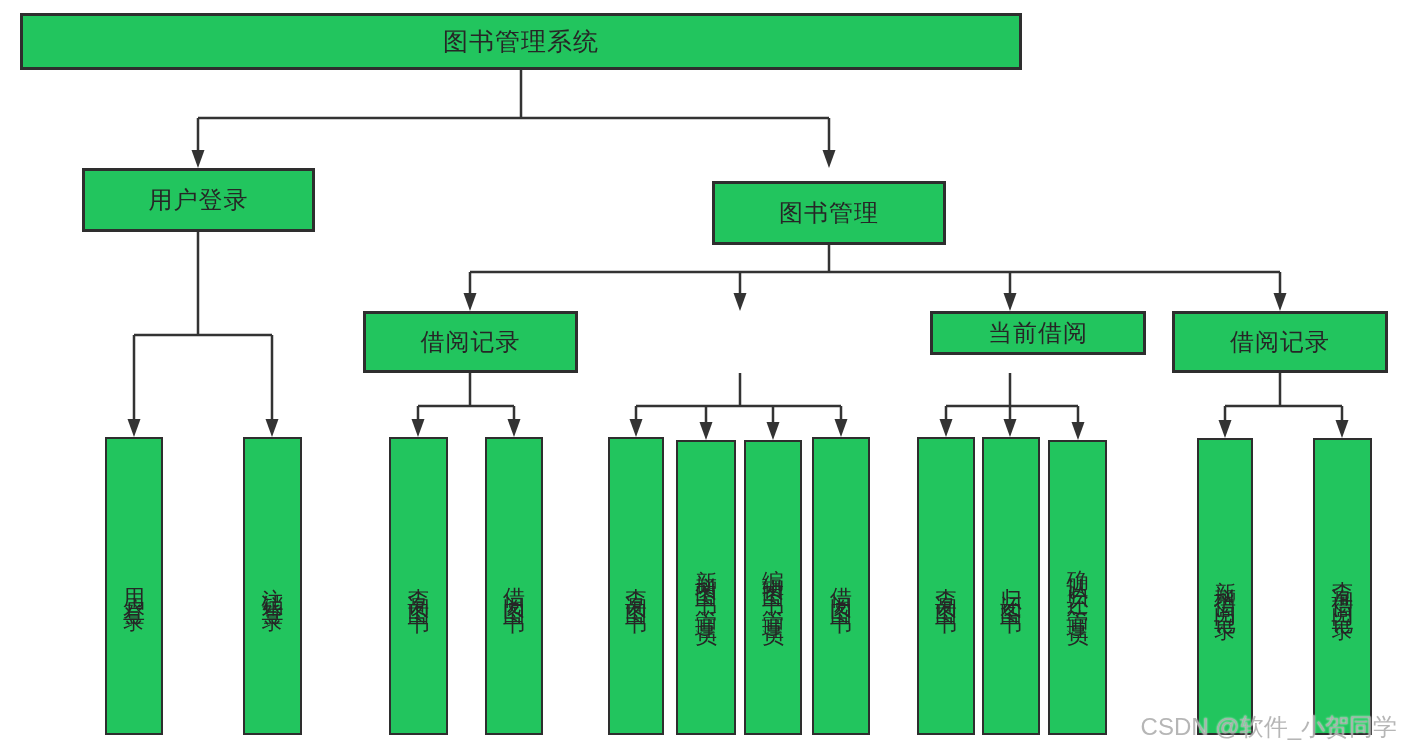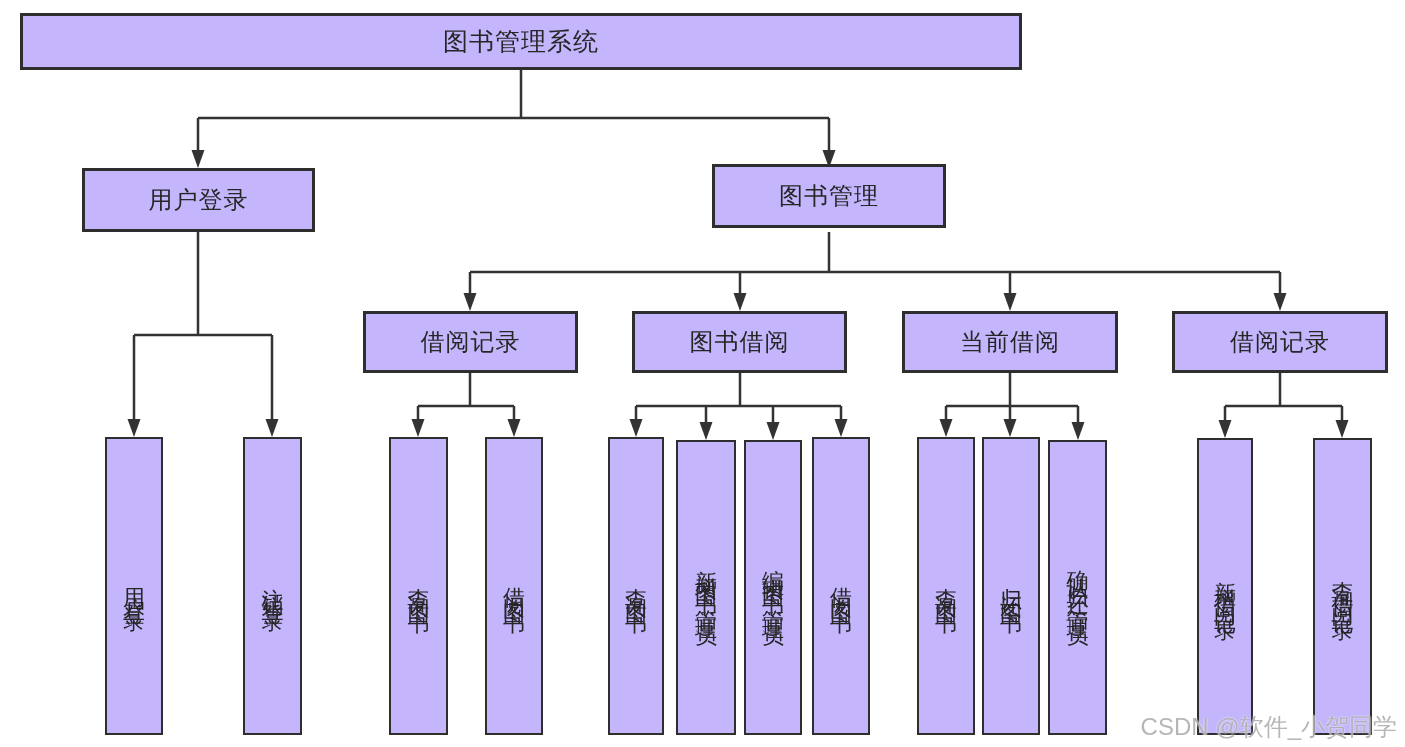--- a/index.html
+++ b/index.html
@@ -18,21 +18,21 @@
   .connectors {
     position: absolute;
     inset: 0;
     width: 1405px;
     height: 747px;
     pointer-events: none;
   }
   .box {
     position: absolute;
     box-sizing: border-box;
-    background: #c4b5fd;
+    background: #22c55e;
     border: 3px solid #2e2e2e;
     display: flex;
     align-items: center;
     justify-content: center;
     color: #262626;
   }
   .box.h span {
     font-size: 24px;
     letter-spacing: 1px;
     white-space: nowrap;
@@ -96,31 +96,28 @@
     </g>
   </svg>
 
   <div class="box h root" style="left:20px;top:13px;width:1002px;height:57px">
     <span>图书管理系统</span>
   </div>
 
   <div class="box h" style="left:82px;top:168px;width:233px;height:64px">
     <span>用户登录</span>
   </div>
-  <div class="box h" style="left:712px;top:164px;width:234px;height:64px">
+  <div class="box h" style="left:712px;top:181px;width:234px;height:64px">
     <span>图书管理</span>
   </div>
 
   <div class="box h" style="left:363px;top:311px;width:215px;height:62px">
     <span>借阅记录</span>
   </div>
-  <div class="box h" style="left:632px;top:311px;width:215px;height:62px">
-    <span>图书借阅</span>
-  </div>
-  <div class="box h" style="left:902px;top:311px;width:216px;height:62px">
+  <div class="box h" style="left:930px;top:311px;width:216px;height:44px">
     <span>当前借阅</span>
   </div>
   <div class="box h" style="left:1172px;top:311px;width:216px;height:62px">
     <span>借阅记录</span>
   </div>
 
   <div class="box v" style="left:105px;top:437px;width:58px;height:298px">
     <span>用户登录</span>
   </div>
   <div class="box v" style="left:243px;top:437px;width:59px;height:298px">

